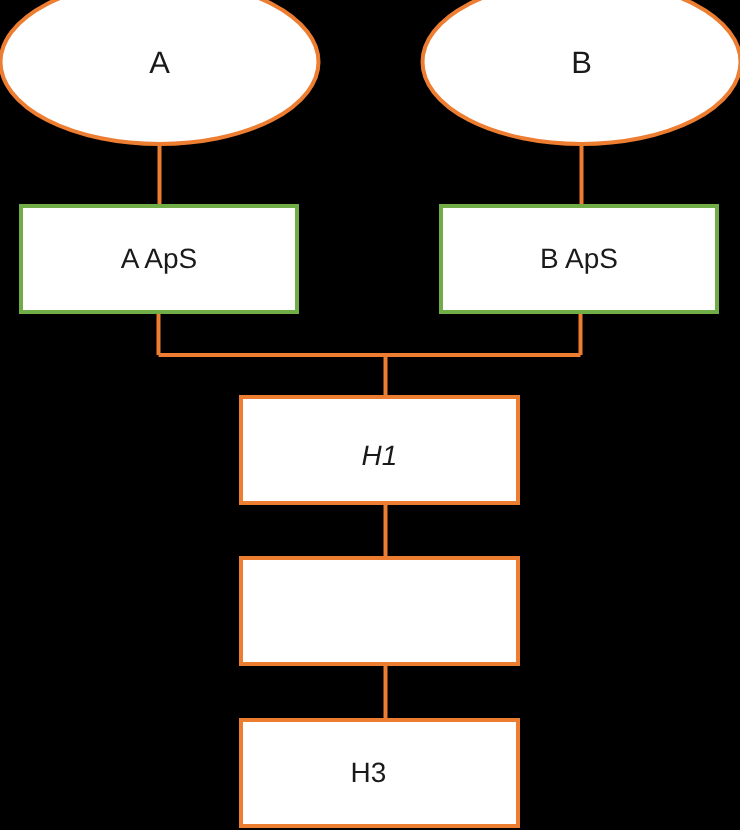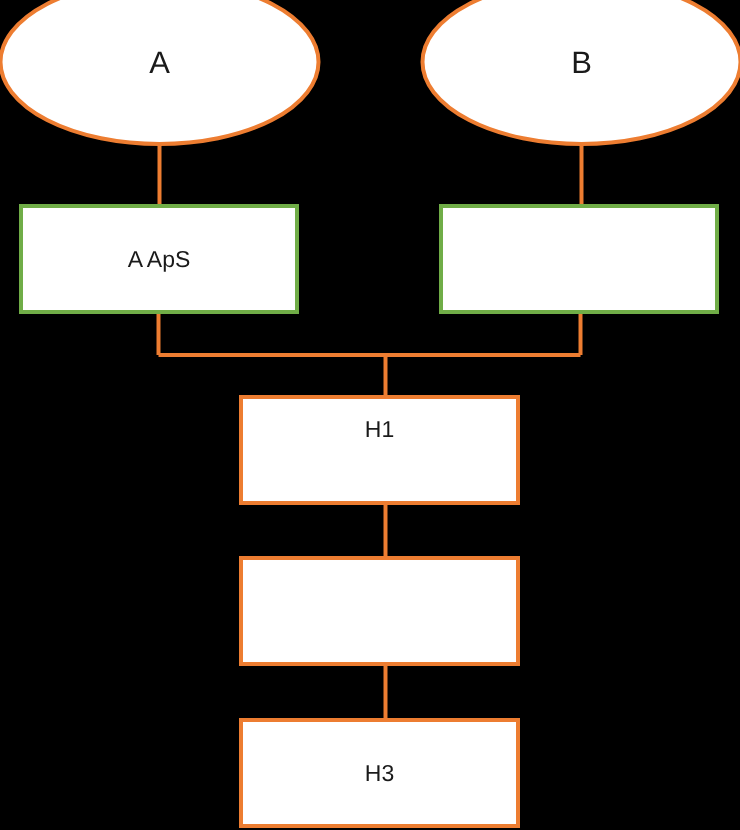--- a/index.html
+++ b/index.html
@@ -37,21 +37,21 @@
     font-weight: 400;
     line-height: 1;
     white-space: nowrap;
     pointer-events: none;
     text-rendering: geometricPrecision;
   }
   .ellipse-label {
     font-size: 31px;
   }
   .box-label {
-    font-size: 23px;
+    font-size: 28px;
   }
 </style>
 </head>
 <body>
 
 <div id="diagram-canvas">
 
   <svg id="diagram-svg" viewBox="0 0 740 830">
 
     <g>
@@ -82,19 +82,20 @@
     </g>
 
   </svg>
 
   <div class="node-label ellipse-label" style="left:1px; top:0px; width:317px; height:124px;">A</div>
 
   <div class="node-label ellipse-label" style="left:423px; top:0px; width:317px; height:124px;">B</div>
 
   <div class="node-label box-label" style="left:21px; top:206px; width:276px; height:106px;">A ApS</div>
 
+  <div class="node-label box-label" style="left:441px; top:206px; width:276px; height:106px;">B ApS</div>
 
-  <div class="node-label box-label" style="left:241px; top:376px; width:277px; height:106px;">H1</div>
+  <div class="node-label box-label" style="left:241px; top:403px; width:277px; height:106px;font-style:italic;">H1</div>
 
 
-  <div class="node-label box-label" style="left:241px; top:720px; width:277px; height:106px;">H3</div>
+  <div class="node-label box-label" style="left:230px; top:720px; width:277px; height:106px;">H3</div>
 
 </div>
 
 </body></html>

